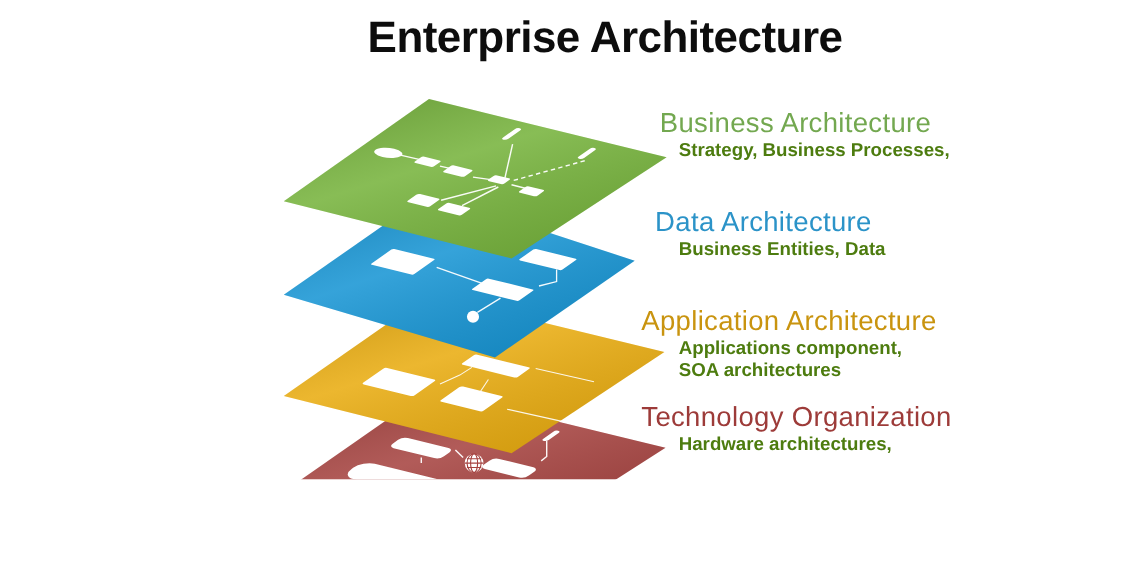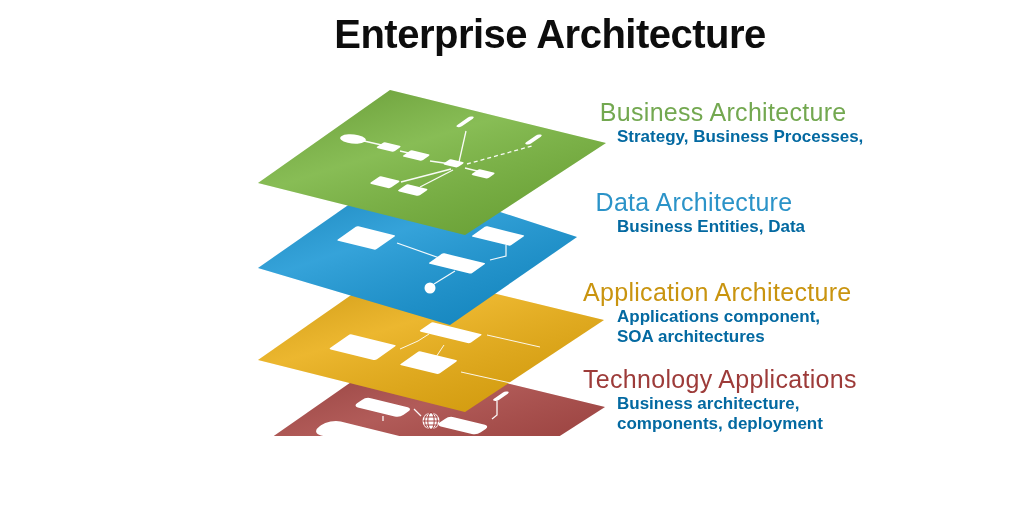--- a/index.html
+++ b/index.html
@@ -12,21 +12,21 @@
     margin:0;font-size:40px;font-weight:700;color:#0d0d0d;
     letter-spacing:-0.5px;white-space:nowrap;
   }
   .layer-svg{position:absolute;left:0;top:0;}
   .label{position:absolute;left:583px;}
   .label .heading{
     font-size:25px;font-weight:500;letter-spacing:0.3px;
     line-height:30px;white-space:nowrap;text-align:center;
   }
   .label .sub{
-    margin-left:34px;font-size:17px;font-weight:700;color:#0369a1;
+    margin-left:34px;font-size:17px;font-weight:700;color:#4d7c0f;
     line-height:20px;white-space:nowrap;margin-top:0;
   }
   .label .sub:first-of-type{margin-top:4px;}
 </style>
 </head>
 <body>
 
 <div class="stage">
 
   <h1 class="title">Enterprise Architecture</h1>
@@ -138,18 +138,17 @@
     <div class="sub">Business Entities, Data</div>
   </div>
 
   <div class="label" style="top:277px">
     <div class="heading" style="color: rgb(201, 148, 15);">Application Architecture</div>
     <div class="sub">Applications component,</div>
     <div class="sub">SOA architectures</div>
   </div>
 
   <div class="label" style="top:364px">
-    <div class="heading" style="color: rgb(157, 59, 57);">Technology Applications</div>
-    <div class="sub">Business architecture,</div>
-    <div class="sub">components, deployment</div>
+    <div class="heading" style="color: rgb(157, 59, 57);">Technology Organization</div>
+    <div class="sub">Hardware architectures,</div>
   </div>
 
 </div>
 
 </body></html>

